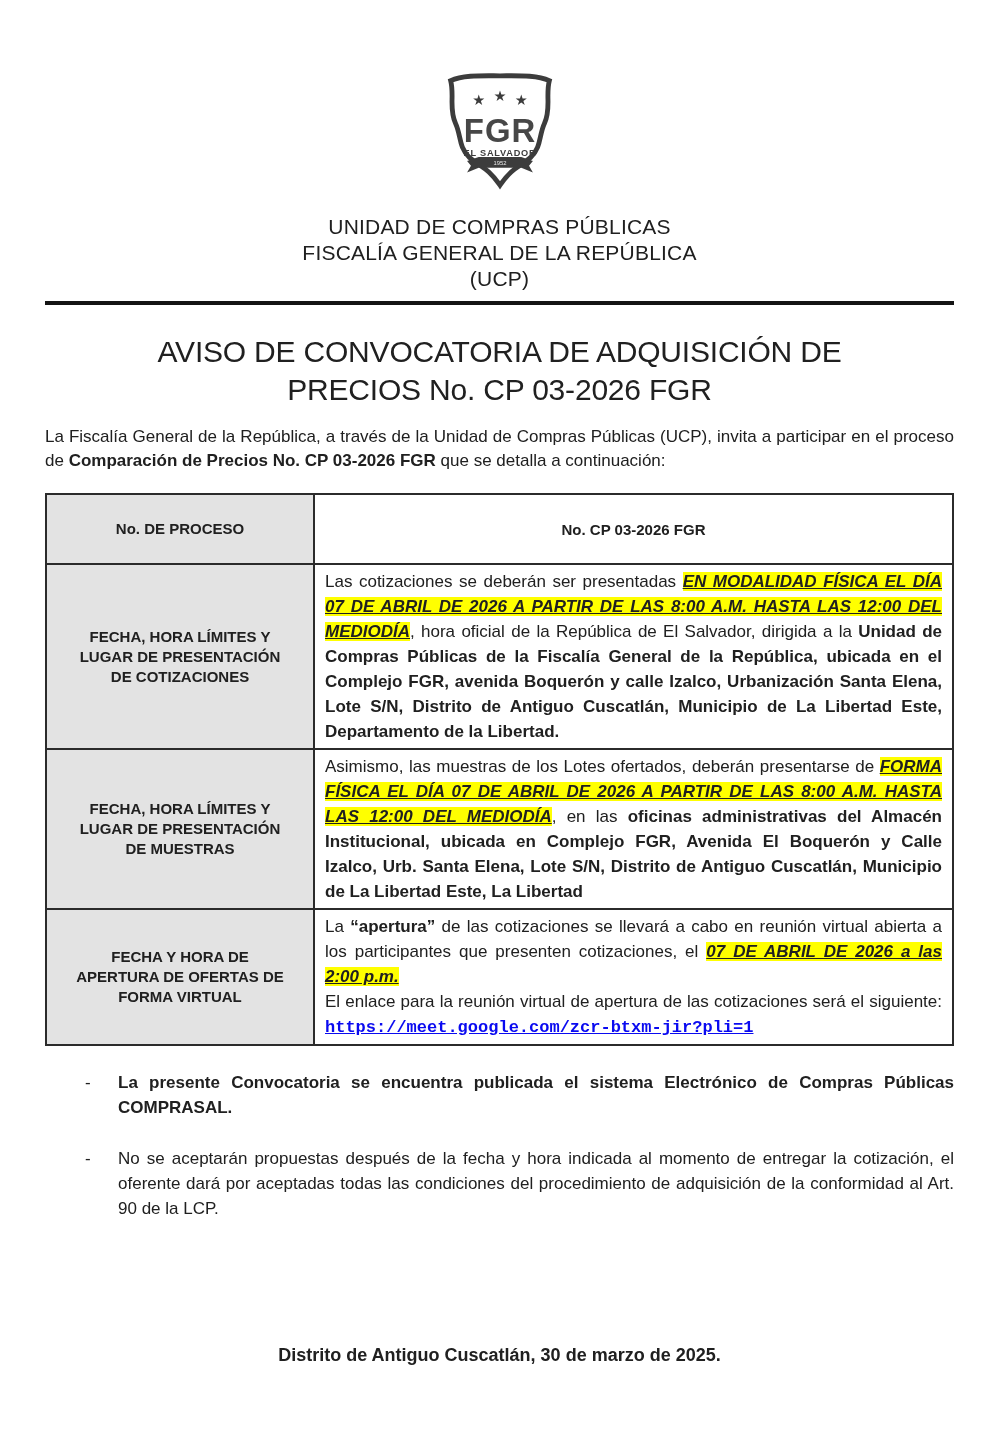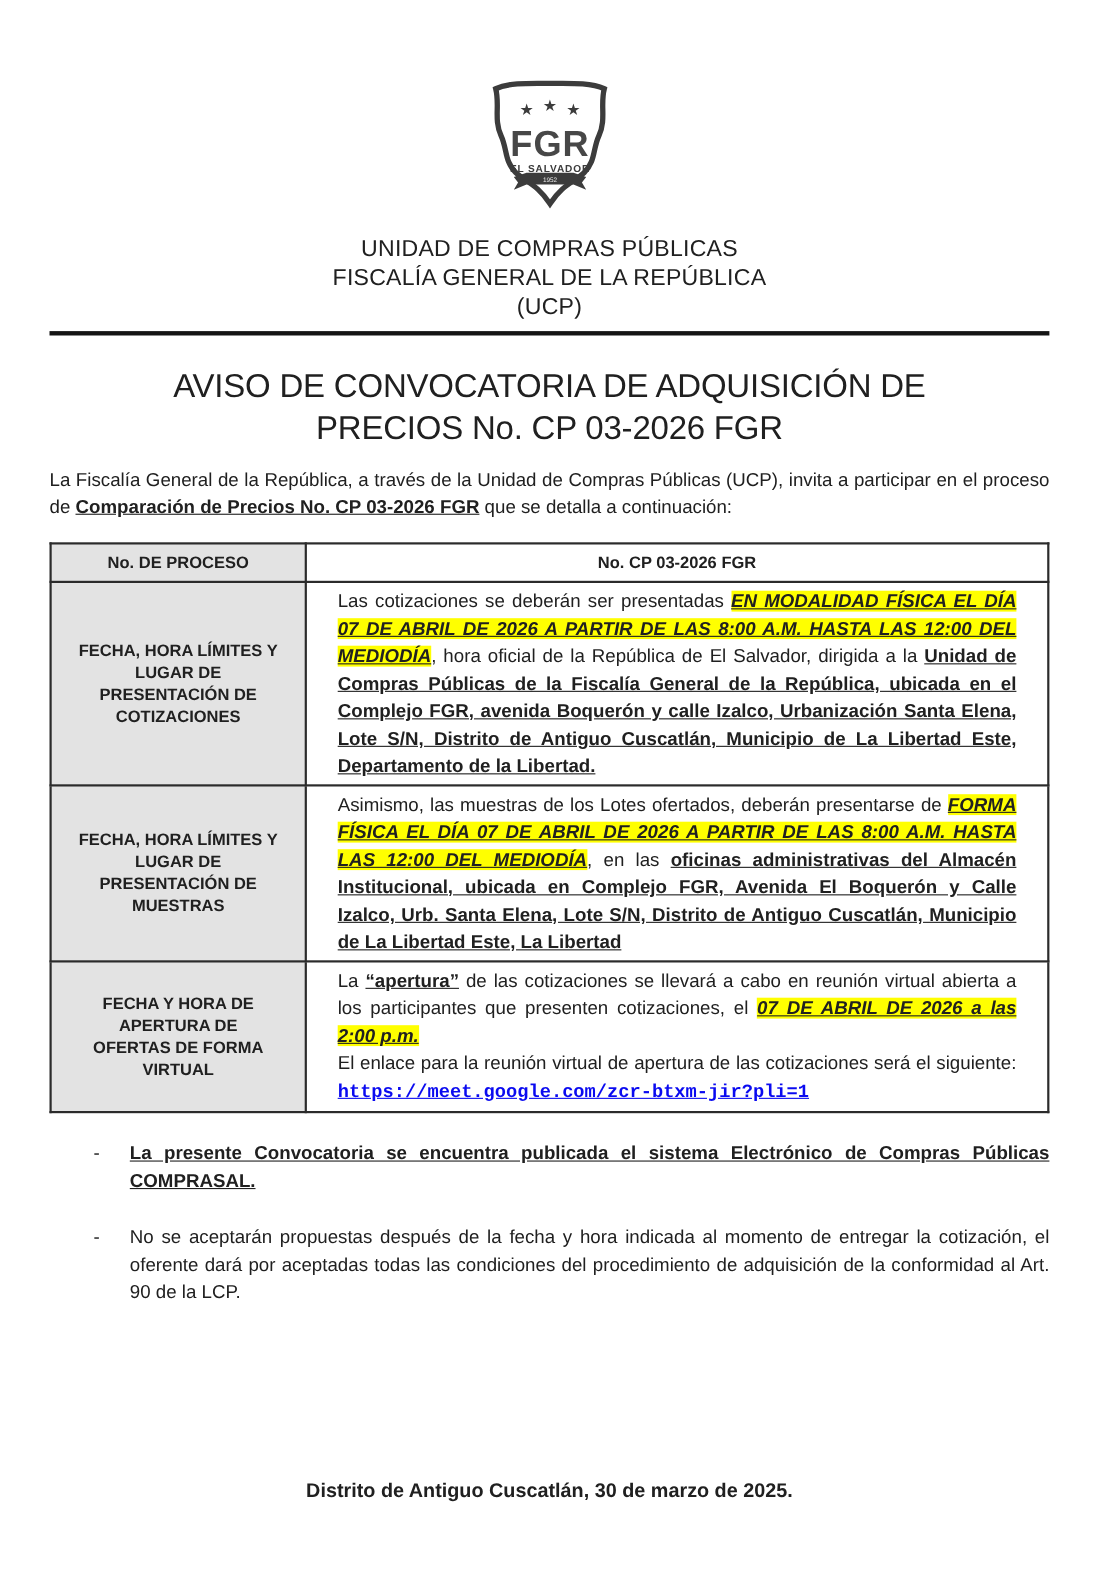--- a/index.html
+++ b/index.html
@@ -17,26 +17,26 @@
     padding:0 45px;position:relative;overflow:hidden;
   }
   .logo-wrap{padding-top:70px;display:flex;justify-content:center;}
   .org-header{text-align:center;margin-top:24px;font-size:21px;line-height:26px;font-weight:500;letter-spacing:.2px;}
   .rule{height:4px;background:#141414;margin-top:9px;}
   .doc-title{margin-top:28px;text-align:center;font-size:30px;line-height:38px;font-weight:500;letter-spacing:-.2px;}
   .intro{margin-top:16px;font-size:17px;line-height:24px;text-align:justify;}
   table.info{width:100%;border-collapse:collapse;margin-top:20px;}
   table.info td{border:2px solid var(--line);vertical-align:middle;}
   td.lbl{
-    width:232px;background:var(--cellbg);text-align:center;
-    font-weight:600;font-size:15px;line-height:20px;padding:6px 24px;box-sizing:border-box;
+    width:268px;background:var(--cellbg);text-align:center;
+    font-weight:600;font-size:15px;line-height:20px;padding:24px 24px;box-sizing:border-box;
   }
   td.val{font-weight:700;text-align:center;font-size:15px;line-height:23px;padding:5px 12px;}
-  td.rich{font-size:17px;line-height:25px;text-align:justify;padding:4px 28px;}
-  .seg-b{font-weight:700;text-decoration:underline;}
+  td.rich{font-size:17px;line-height:25px;text-align:justify;padding:4px 10px;}
+  .seg-b{font-weight:700;}
   .seg-hl{background:var(--hl);font-weight:700;font-style:italic;text-decoration:underline;}
   .seg-link{color:var(--link);text-decoration:underline;font-weight:600;cursor:pointer;font-family:Liberation Mono, monospace;}
   .bullets{margin-top:24px;}
   .bullet{display:flex;margin-bottom:26px;font-size:17px;line-height:25px;}
   .bullet .dash{flex:none;width:33px;margin-left:40px;}
   .bullet .btxt{flex:1;text-align:justify;}
   .bullet.b1 .btxt{font-weight:700;}
   .footer-date{position:absolute;left:0;right:0;bottom:68px;text-align:center;font-weight:700;font-size:18px;}
 </style>
 </head>

